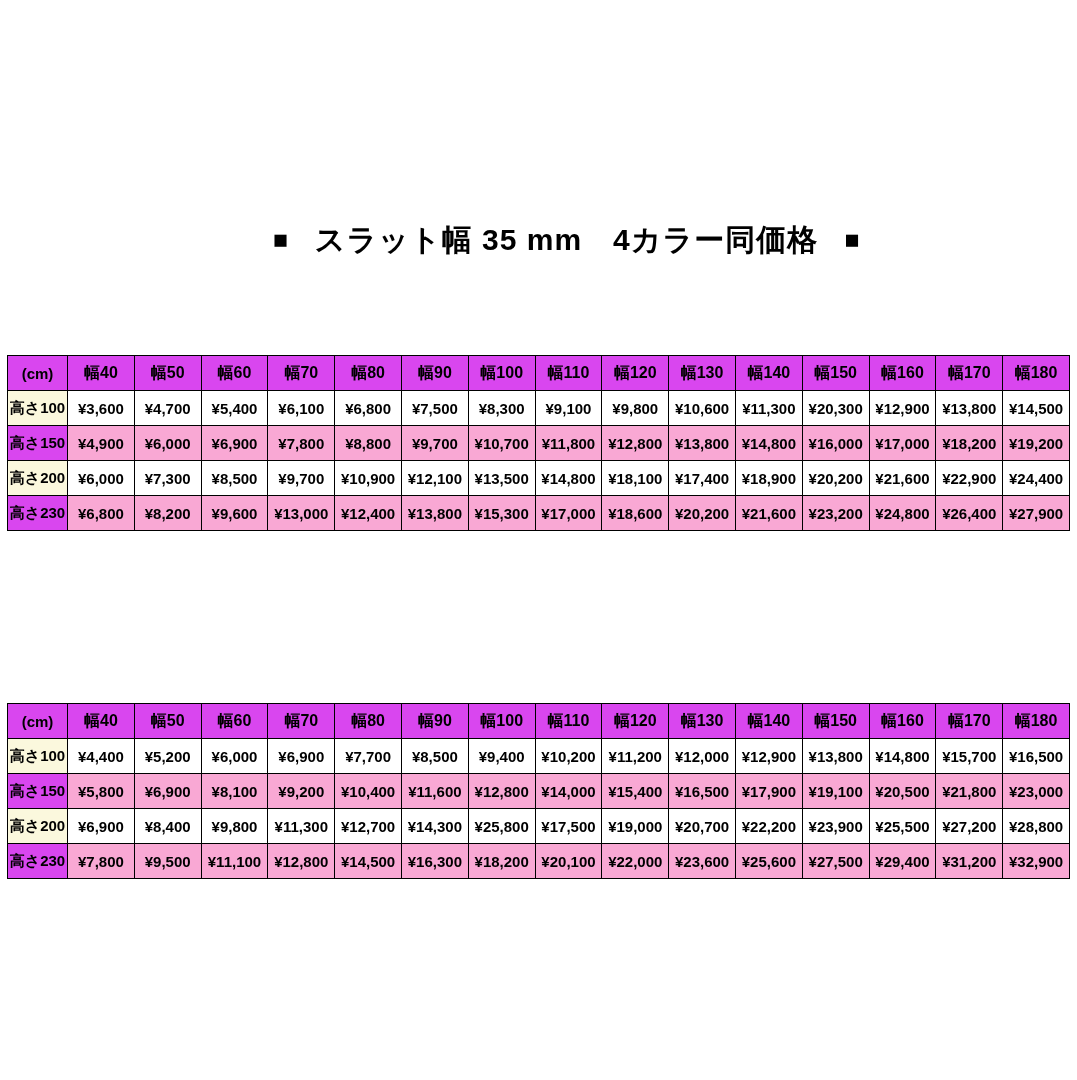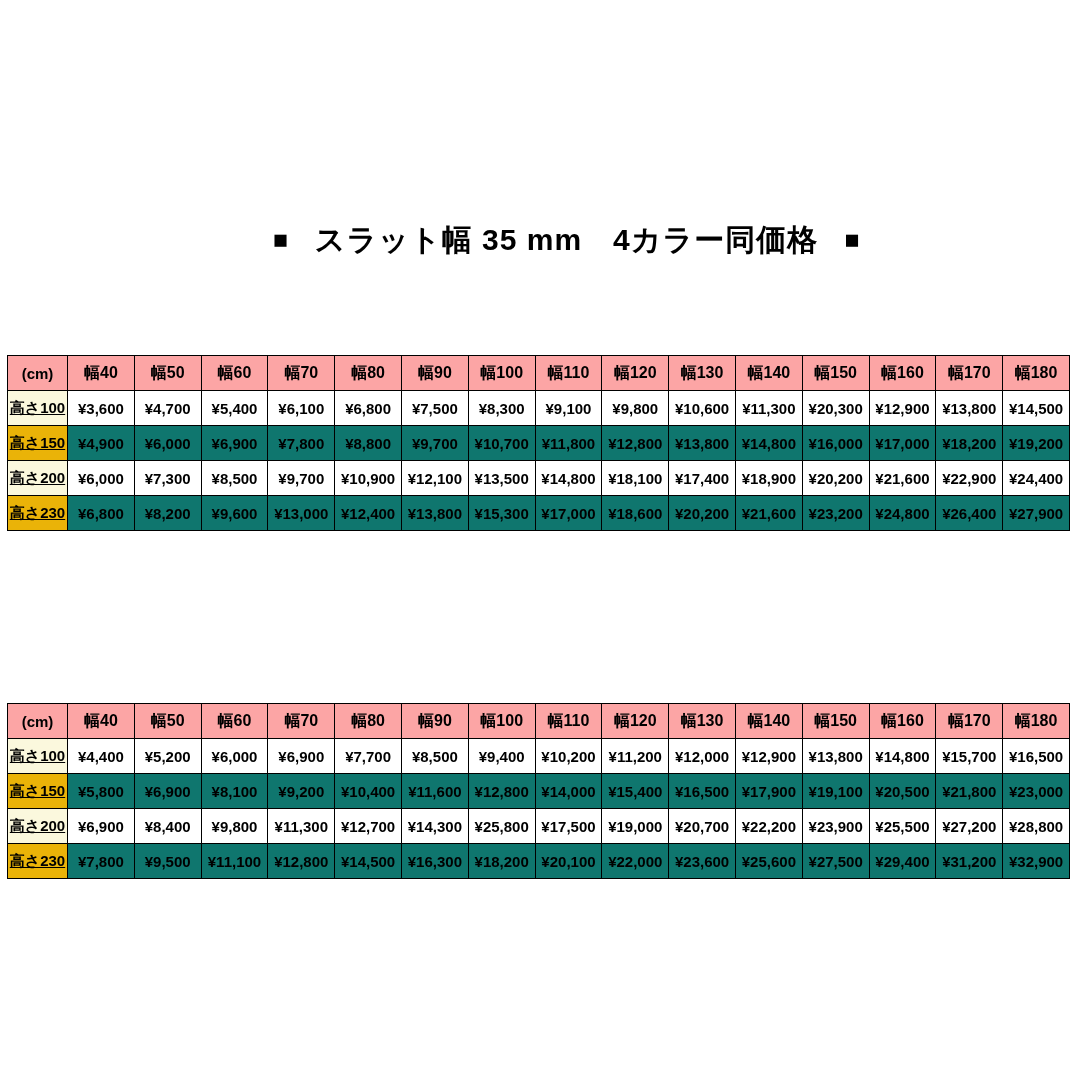--- a/index.html
+++ b/index.html
@@ -48,41 +48,40 @@
     border: 1px solid #000000;
     height: 35px;
     text-align: center;
     vertical-align: middle;
     font-size: 15px;
     font-weight: bold;
     padding: 0;
     box-sizing: border-box;
   }
   table.price thead td {
-    background: #fca5a5;
+    background: #d946ef;
     font-size: 16px;
     margin-left: 17px;
   }
   table.price thead td.corner {
     font-size: 15px;
   }
   table.price tbody td.rowhead {
     background: #fbf8dd;
     font-size: 15px;
-    text-decoration: underline;
   }
   table.price tbody td.val {
     background: #ffffff;
     font-size: 15px;
   }
   table.price tr.shaded td.val {
-    background: #0f766e;
+    background: #f9a8d4;
   }
   table.price tr.shaded td.rowhead {
-    background: #eab308;
+    background: #d946ef;
   }
   col.first { width: 60px; }
 
   .spacer-top { height: 186px; }
   .spacer-after-title1 { height: 60px; }
   .spacer-between { height: 112px; }
   .spacer-after-title2 { height: 60px; }
 </style>
 </head>
 <body>

